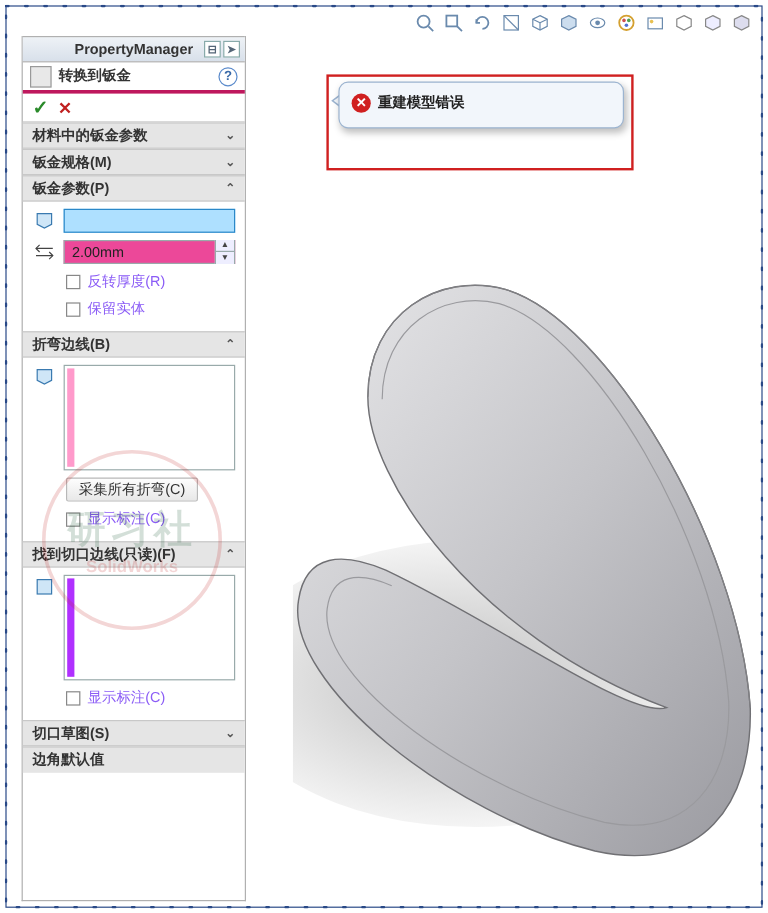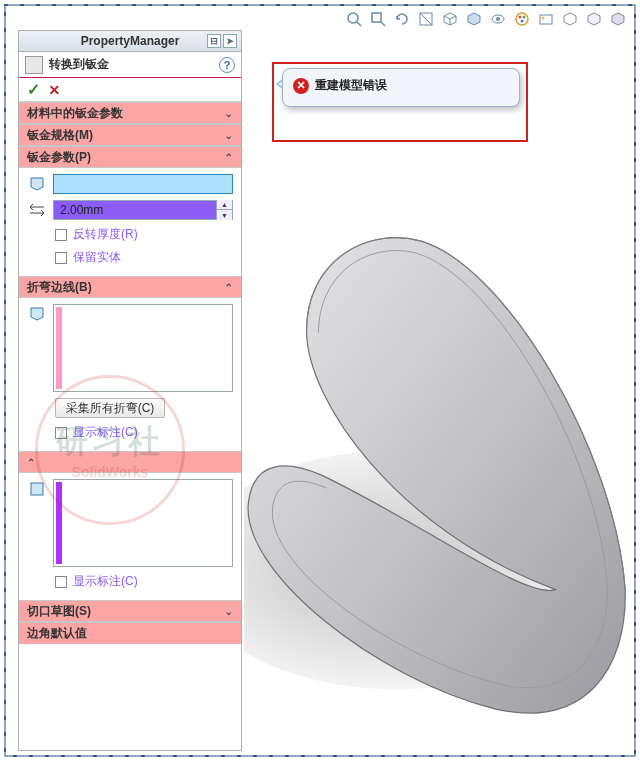--- a/index.html
+++ b/index.html
@@ -2,44 +2,44 @@
 <html><head>
 <meta charset="utf-8">
 <style>
   * { box-sizing: border-box; font-family: "Microsoft YaHei", Arial, sans-serif; }
   body { margin: 0; background: #fff; width: 640px; height: 761px; position: relative; overflow: hidden; }
 
   .toolbar-top { position: absolute; top: 8px; right: 12px; left: 250px; height: 22px; display:flex; gap:4px; justify-content:flex-end; align-items:center; }
   .toolbar-top .tbtn { width:20px; height:20px; display:flex; align-items:center; justify-content:center; color:#6a8aad; }
   .toolbar-top .tbtn svg { width:16px; height:16px; }
 
-  .panel { position: absolute; top: 30px; left: 18px; width: 224px; bottom: 10px; background: #fff; border: 1px solid #b0b0b0; border-top: none; font-size: 12px; }
+  .panel { position: absolute; top: 30px; left: 18px; width: 187px; bottom: 10px; background: #fff; border: 1px solid #b0b0b0; border-top: none; font-size: 12px; }
   .pm-header { height: 22px; background: linear-gradient(#eef2f6,#d8e0ea); border-top:1px solid #b0b0b0; border-bottom:1px solid #b0b0b0; display:flex; align-items:center; justify-content:center; font-weight:bold; color:#333; position:relative; }
   .pm-header .pm-icons { position:absolute; right:4px; display:flex; gap:2px; }
   .pm-header .pm-icons span { width:14px; height:14px; border:1px solid #8aa; background:#fff; font-size:9px; display:flex; align-items:center; justify-content:center; color:#567; }
 
-  .feature-title { height: 26px; display:flex; align-items:center; padding: 0 6px; gap:6px; border-bottom:1px solid #be185d; }
+  .feature-title { height: 26px; display:flex; align-items:center; padding: 0 6px; gap:6px; border-bottom:3px solid #be185d; }
   .feature-title .ficon { width:18px; height:18px; background:#e8e8e8; border:1px solid #999; }
   .feature-title .ftxt { flex:1; font-weight:bold; color:#333; }
   .feature-title .help { width:16px; height:16px; border:1px solid #5a8acb; border-radius:50%; color:#3a6aa8; display:flex; align-items:center; justify-content:center; font-size:11px; font-weight:bold; }
 
   .ok-cancel { height:24px; display:flex; align-items:center; gap:8px; padding:0 8px; border-bottom:1px solid #d0d0d0; }
   .ok { color:#2a8a2a; font-size:16px; font-weight:bold; }
   .cancel { color:#c02020; font-size:14px; font-weight:bold; }
 
-  .section-hdr { height:22px; background:#fca5a5; border-top:1px solid #c8c8c8; border-bottom:1px solid #c8c8c8; display:flex; align-items:center; justify-content:space-between; padding:0 8px; color:#333; font-weight:bold; }
+  .section-hdr { height:22px; background:#e5e5e5; border-top:1px solid #c8c8c8; border-bottom:1px solid #c8c8c8; display:flex; align-items:center; justify-content:space-between; padding:0 8px; color:#333; font-weight:bold; }
   .section-hdr .chev { font-size:10px; color:#555; }
   .section-body { padding:6px 8px 10px 8px; display:flex; flex-direction:column; gap:6px; }
 
   .row { display:flex; align-items:center; gap:6px; }
   .row .ricon { width:20px; height:20px; display:flex; align-items:center; justify-content:center; }
   .row .ricon svg { width:18px; height:18px; }
 
   .selbox { flex:1; height:20px; background:#aee0ff; border:1px solid #2a88c8; }
-  .num-input { flex:1; height:20px; border:1px solid #9aa; background:#8b5cf6; display:flex; align-items:center; }
+  .num-input { flex:1; height:20px; border:1px solid #9aa; background:#ec4899; display:flex; align-items:center; }
   .num-input .val { flex:1; padding:0 6px; color:#222; }
   .num-input .spin { width:16px; display:flex; flex-direction:column; }
   .num-input .spin div { height:10px; border-left:1px solid #9aa; display:flex; align-items:center; justify-content:center; font-size:7px; color:#444; background:#eef; }
   .num-input .spin div:first-child { border-bottom:1px solid #9aa; }
 
   .chk { display:flex; align-items:center; gap:6px; padding-left:28px; color:#8b5cf6; }
   .chk .box { width:12px; height:12px; border:1px solid #888; background:#fff; }
 
   .listbox { flex:1; height:88px; border:1px solid #9aa; background:#fff; position:relative; }
   .listbox .stripe-pink { position:absolute; left:2px; top:2px; width:6px; bottom:2px; background:#ff9acb; }
@@ -238,20 +238,21 @@
     <div class="collect-btn">
         <span>采集所有折弯(C)</span>
       </div>
     <label class="chk">
       <span class="box"></span>
       <span>显示标注(C)</span>
     </label>
   </div>
 
   <div class="section-hdr">
+    <span>找到切口边线(只读)(F)</span>
     <span class="chev">⌃</span>
   </div>
   <div class="section-body">
     <div class="row" style="align-items:flex-start;">
       <div class="ricon">
           <svg viewBox="0 0 18 18">
             <rect x="3" y="3" width="12" height="12" fill="#cfe6f7" stroke="#3a7ab0"></rect>
           </svg>
         </div>
       <div class="listbox">

